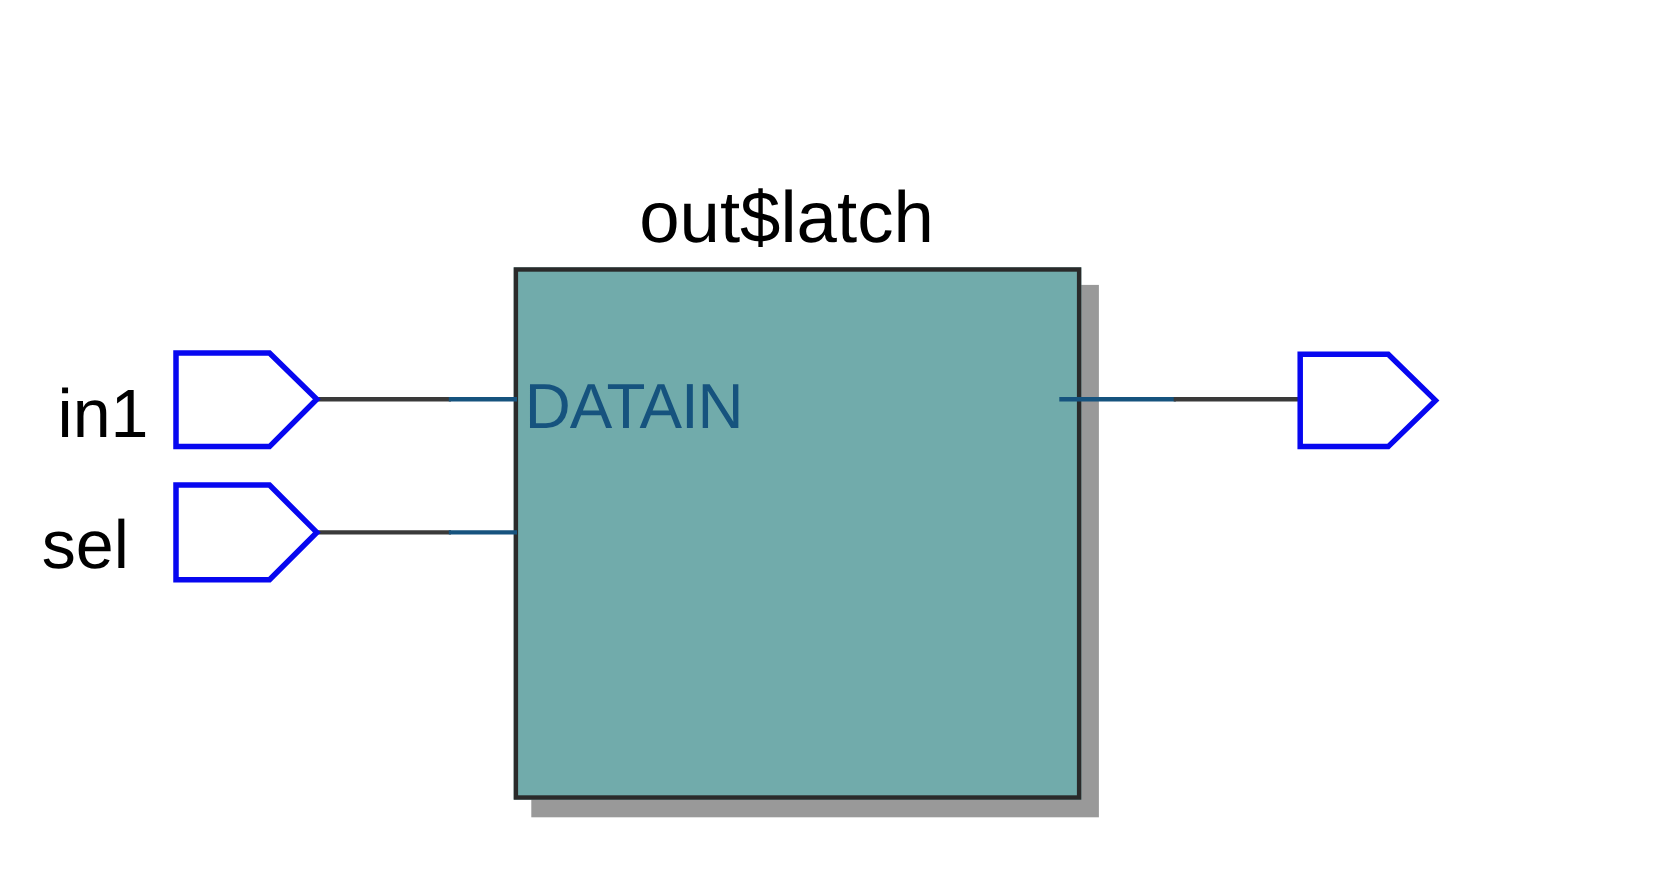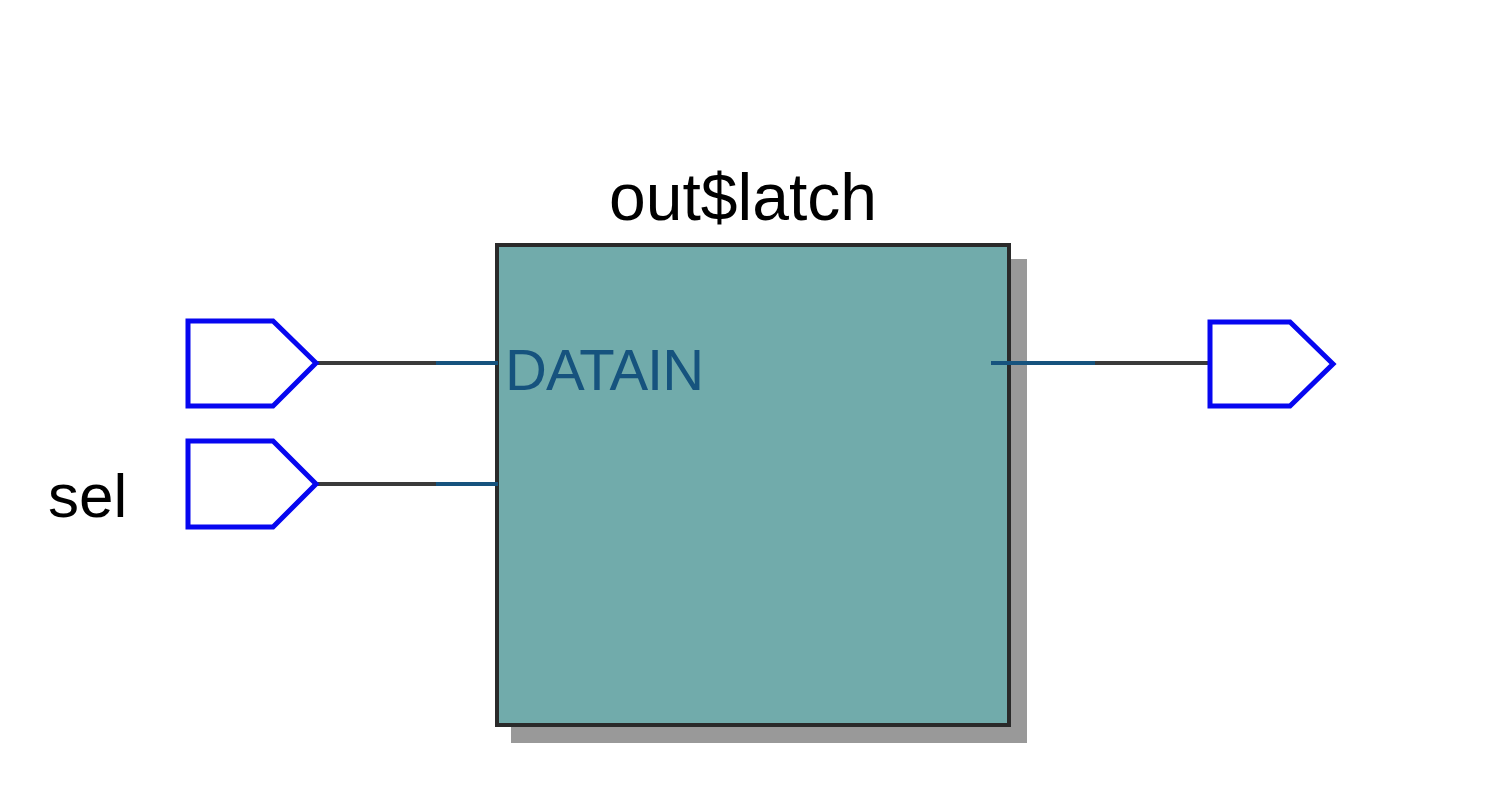--- a/index.html
+++ b/index.html
@@ -7,21 +7,20 @@
     padding: 0;
     background: #FFFFFF;
     font-family: "Liberation Sans", sans-serif;
   }
   #canvas {
     position: relative;
     width: 1346px;
     height: 809px;
     background: #FFFFFF;
     overflow: hidden;
-    margin-left: 28px;
   }
   
   .block {
     position: absolute;
     left: 467px;
     top: 243px;
     width: 516px;
     height: 484px;
     box-sizing: border-box;
     background: #71ABAB;
@@ -49,21 +48,21 @@
     letter-spacing: -1px;
   }
   .port-datain       { left: 477px; top: 341px; }
   .port-latch-enable { left: 477px; top: 463px; }
   .port-out0         { left: 700px; top: 341px; width: 263px; text-align: right; }
   .pin-label {
     font-size: 62px;
     color: #000000;
   }
   .pin-in1 { left: 20px;   top: 346px; width: 115px; text-align: right; }
-  .pin-sel { left: 20px;   top: 465px; width: 115px; text-align: left; }
+  .pin-sel { left: 20px;   top: 465px; width: 115px; text-align: center; }
   .pin-out { left: 1350px; top: 340px; }
   
   #wires {
     position: absolute;
     left: 0;
     top: 0;
     z-index: 2;
   }
 </style>
 </head>
@@ -88,15 +87,16 @@
 
     <polygon points="160,441 245,441 288,484 245,527 160,527" fill="#FFFFFF" stroke="#0707F0" stroke-width="5" stroke-linejoin="miter"></polygon>
 
     <polygon points="1182,322 1262,322 1305,364 1262,406 1182,406" fill="#FFFFFF" stroke="#0707F0" stroke-width="5" stroke-linejoin="miter"></polygon>
   </svg>
 
   <div class="txt block-title">out$latch</div>
 
   <div class="txt port-label port-datain">DATAIN</div>
 
+  <div class="txt pin-label pin-in1">in1</div>
   <div class="txt pin-label pin-sel">sel</div>
 
 </div>
 
 </body></html>

